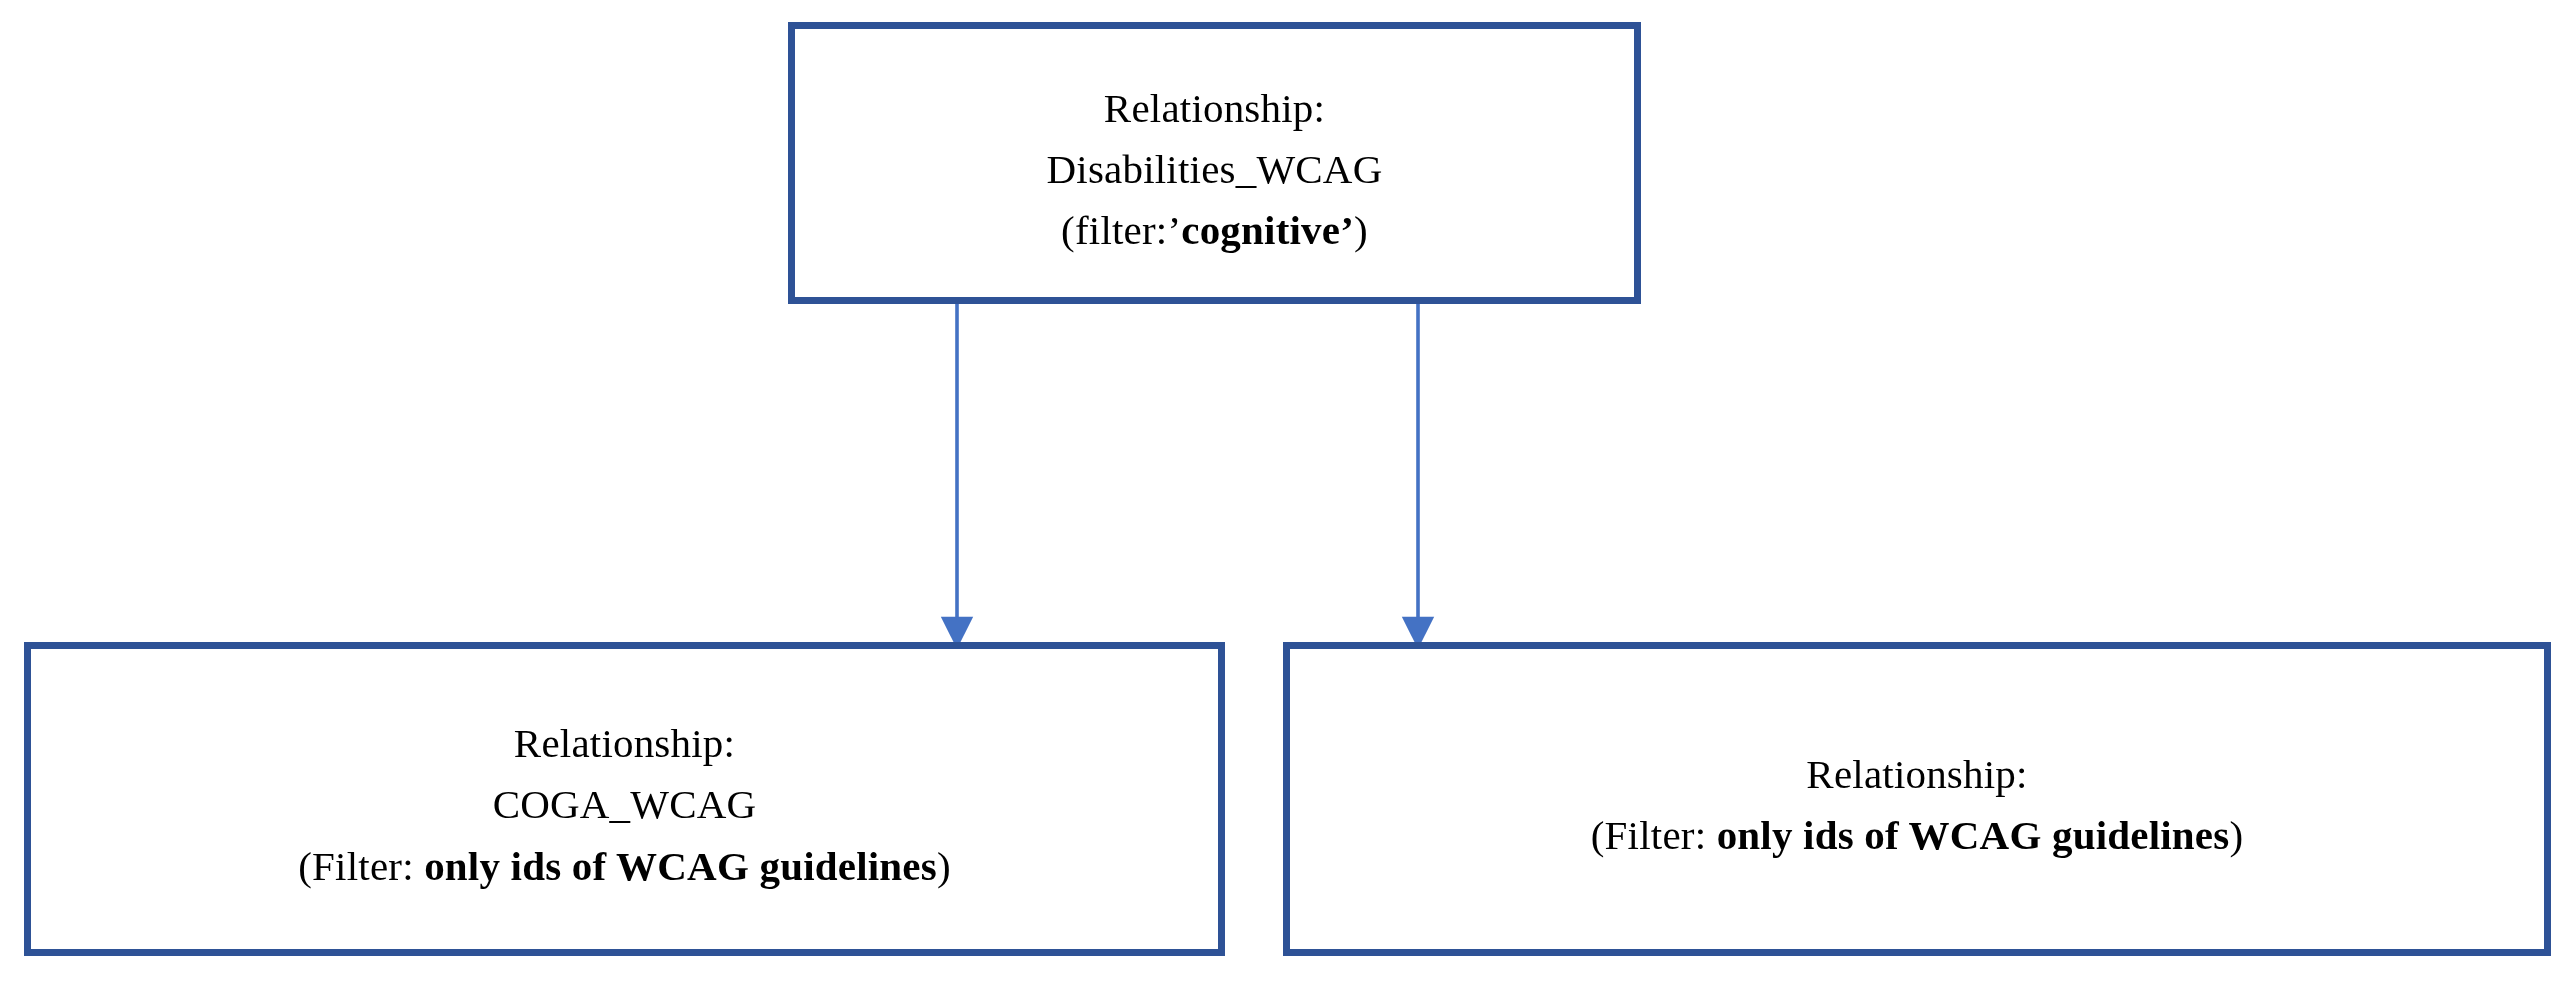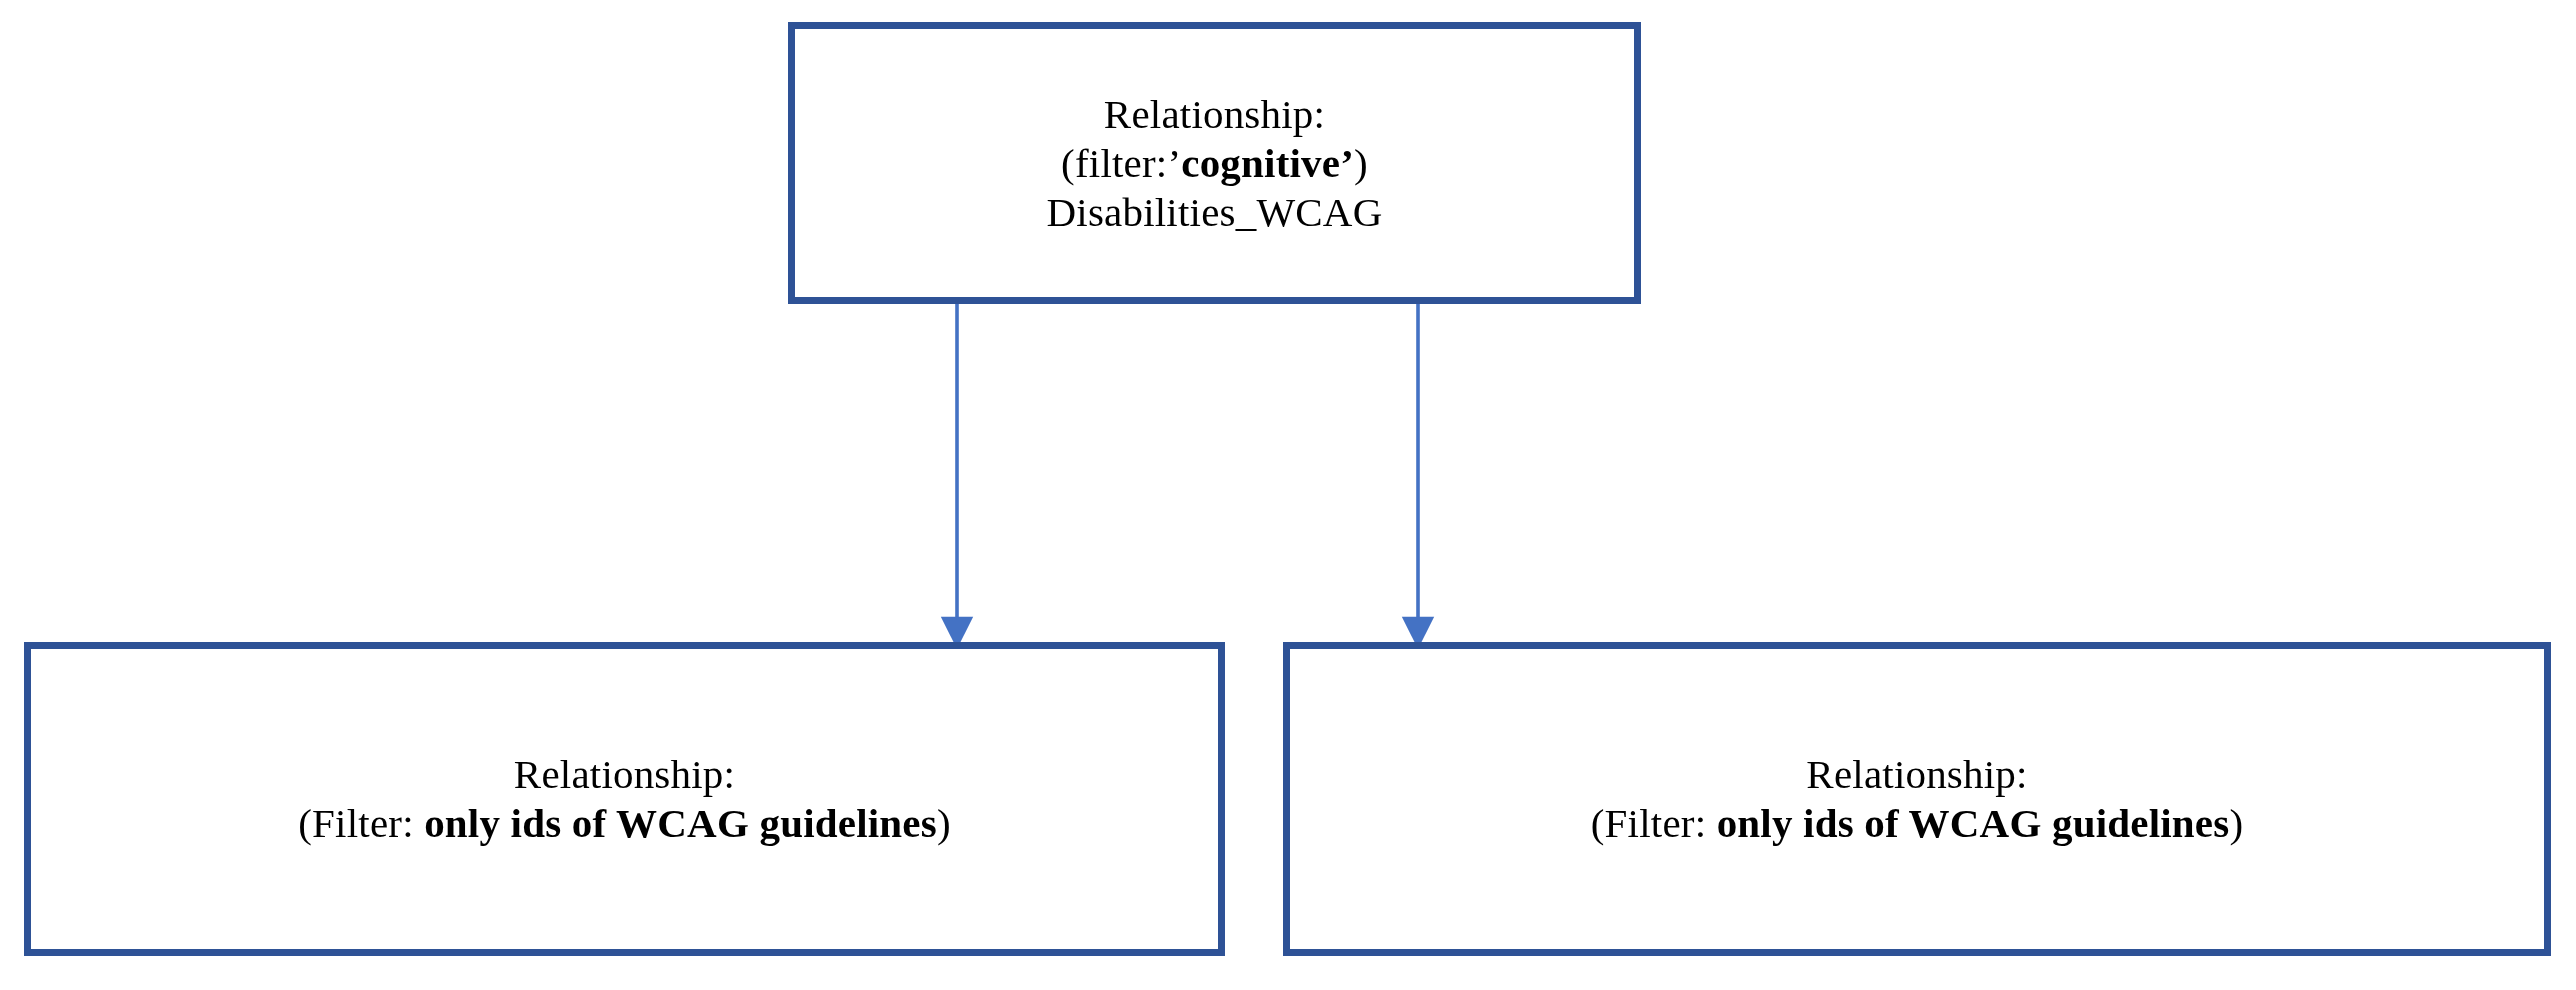--- a/index.html
+++ b/index.html
@@ -30,20 +30,21 @@
     text-align: center;
     color: #000000;
     font-size: 41px;
     line-height: 1.20;
     font-family: "Liberation Serif", "DejaVu Serif", serif;
     letter-spacing: 0.2px;
   }
   .node .line {
     display: block;
     white-space: nowrap;
+    margin-top: 12px;
   }
   .node .line b {
     font-weight: bold;
   }
 
   
   #node-root {
     left: 788px;
     top: 22.4px;
     width: 853px;
@@ -92,30 +93,33 @@
   <svg class="edge" id="edge-root-heusistics" viewBox="0 0 40 388" preserveAspectRatio="none" xmlns="http://www.w3.org/2000/svg">
     <line x1="20" y1="0" x2="20" y2="360" stroke="#4472C4" stroke-width="4"></line>
     <polygon points="2,352 38,352 20,388" fill="#4472C4"></polygon>
   </svg>
 
   <div class="node" id="node-root">
     <span class="line">
       <span>Relationship:</span><b></b><span></span>
     </span>
     <span class="line">
-      <span>(filter:’</span><b>cognitive’</b><span>)</span>
+      <span>Disabilities_WCAG</span><b></b><span></span>
     </span>
     <span class="line">
-      <span>Disabilities_WCAG</span><b></b><span></span>
+      <span>(filter:’</span><b>cognitive’</b><span>)</span>
     </span>
   </div>
 
   <div class="node" id="node-coga">
     <span class="line">
       <span>Relationship:</span><b></b><span></span>
+    </span>
+    <span class="line">
+      <span>COGA_WCAG</span><b></b><span></span>
     </span>
     <span class="line">
       <span>(Filter: </span><b>only ids of WCAG guidelines</b><span>)</span>
     </span>
   </div>
 
   <div class="node" id="node-heusistics">
     <span class="line">
       <span>Relationship:</span><b></b><span></span>
     </span>

